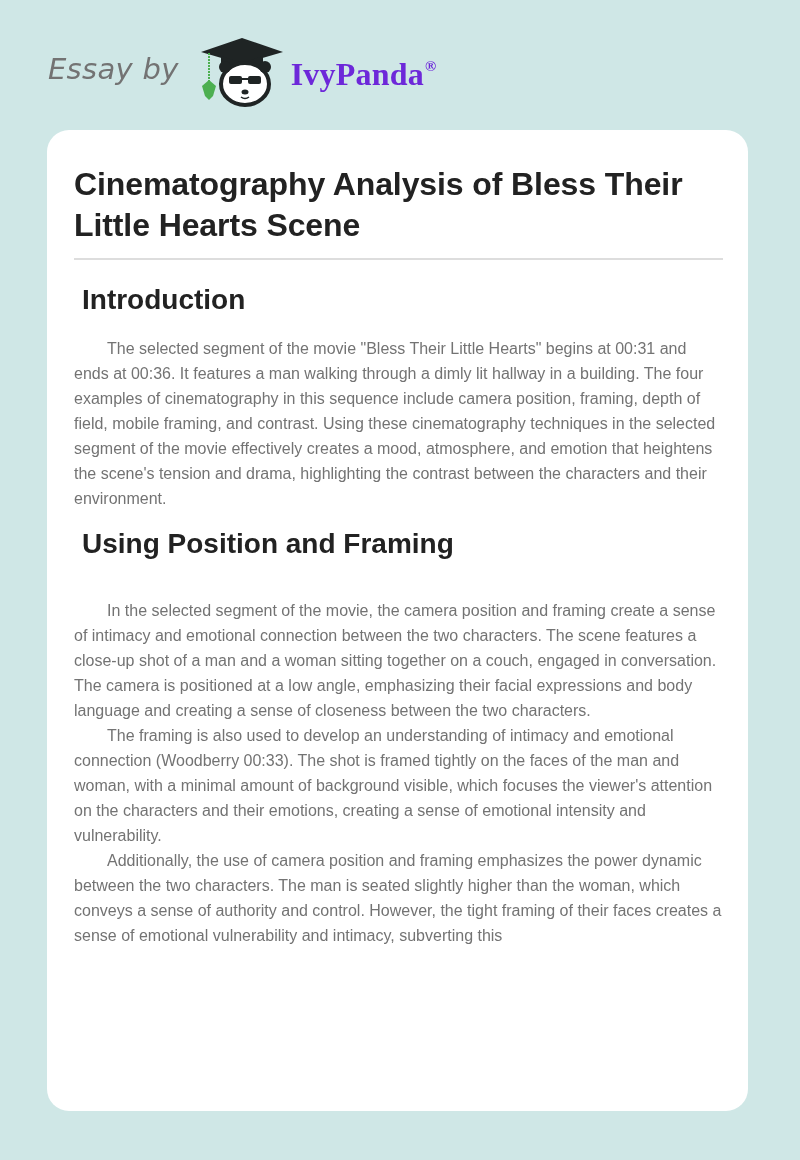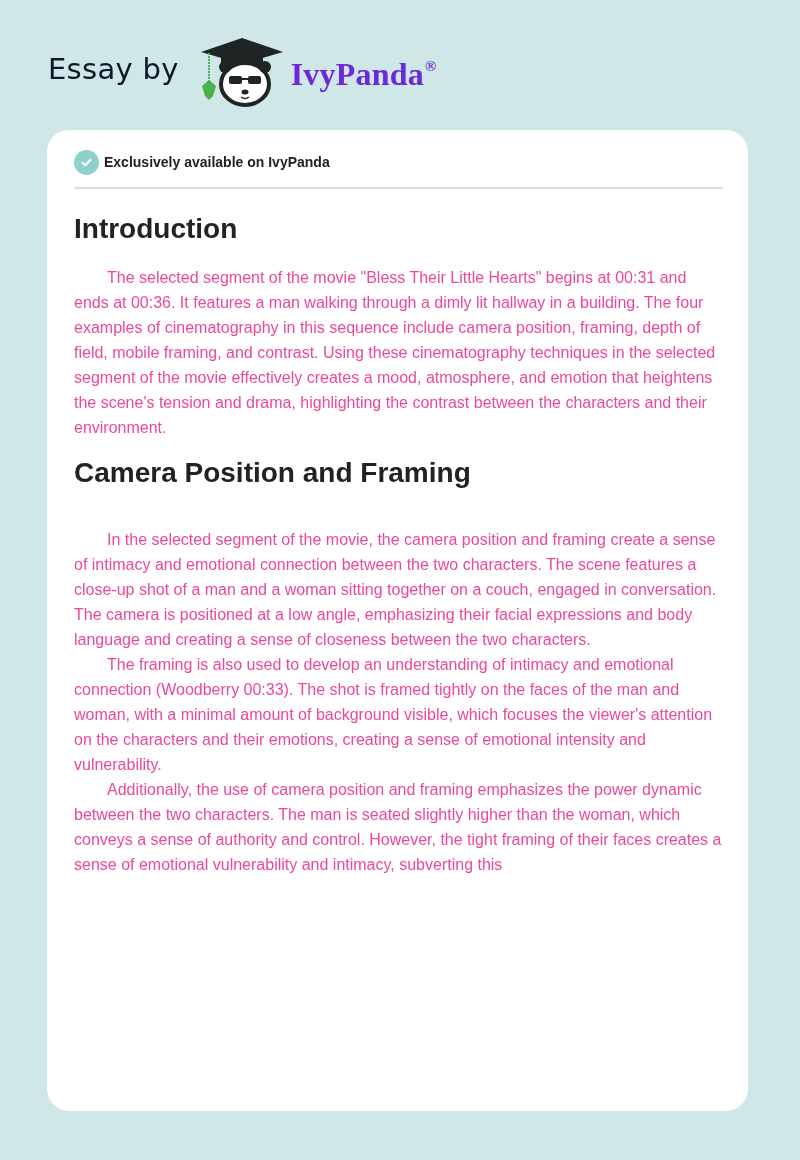--- a/index.html
+++ b/index.html
@@ -9,22 +9,22 @@
     font-family: "Liberation Sans", sans-serif;
     color: #222;
     position: relative;
   }
   .header {
     position: absolute; left: 48px; top: 34px; height: 76px;
     display: flex; align-items: center;
   }
   .essay-by {
     font-family: "DejaVu Sans", sans-serif;
-    font-size: 29px; color: #0f172a; letter-spacing: 0.3px;
-    margin-right: 20px; margin-top: -6px;
+    font-size: 29px; color: #737373; letter-spacing: 0.3px;
+    margin-right: 20px; margin-top: -6px; font-style: italic;
   }
   .logo-icon { width: 86px; height: 72px; margin-right: 6px; }
   .brand {
     font-family: "Liberation Serif", serif;
     font-weight: bold; font-size: 32px; color: #6d28d9;
     margin-top: 4px; letter-spacing: 0.2px;
   }
   .brand sup { font-size: 15px; vertical-align: 14px; margin-left: 1px; }
   .card {
     position: absolute; left: 47px; top: 130px;
@@ -43,26 +43,26 @@
   }
   .badge-icon {
     width: 25px; height: 25px; border-radius: 50%;
     background: #8dd0cc; display: flex; align-items: center; justify-content: center;
     margin-right: 5px;
   }
   .badge-text { font-size: 14px; font-weight: bold; color: #222; }
   .divider { height: 2px; background: #dddddd; margin-top: 12px; width: 649px; }
   h2 {
     font-size: 28px; font-weight: bold; color: #222;
-    margin: 0; line-height: 36px;
+    margin: 8px; line-height: 36px;
   }
   .h-intro { margin-top: 22px; }
   .h-camera { margin-top: 15px; }
   p {
-    margin: 0; font-size: 16px; line-height: 25px; color: #ec4899;
+    margin: 0; font-size: 16px; line-height: 25px; color: #737373;
     text-indent: 33px;
   }
   .p-first { margin-top: 18px; }
   .p-next { }
   .after-h2 { margin-top: 36px; }
 </style>
 </head>
 <body>
 
 <div class="header">
@@ -83,32 +83,25 @@
     <rect x="49" y="40" width="13" height="8" rx="2" fill="#1f2424"></rect>
     <line x1="43" y1="43" x2="49" y2="43" stroke="#1f2424" stroke-width="2"></line>
 
     <ellipse cx="46" cy="56" rx="3.5" ry="2.5" fill="#1f2424"></ellipse>
     <path d="M42,61 Q46,64 50,61" stroke="#1f2424" stroke-width="1.5" fill="none"></path>
   </svg>
   <span class="brand"><span>IvyPanda</span><sup>®</sup></span>
 </div>
 
 <div class="card">
+  <h1 class="title">Cinematography Analysis of Bless Their Little Hearts Scene</h1>
 
-  <div class="badge">
-    <span class="badge-icon">
-      <svg width="13" height="13" viewBox="0 0 13 13">
-          <path d="M2.5,6.8 L5.2,9.3 L10.5,3.8" stroke="#ffffff" stroke-width="2" fill="none" stroke-linecap="round" stroke-linejoin="round"></path>
-        </svg>
-    </span>
-    <span class="badge-text">Exclusively available on IvyPanda</span>
-  </div>
 
   <div class="divider"></div>
 
   <h2 class="h-intro">Introduction</h2>
   <p class="p-first">The selected segment of the movie "Bless Their Little Hearts" begins at 00:31 and ends at 00:36. It features a man walking through a dimly lit hallway in a building. The four examples of cinematography in this sequence include camera position, framing, depth of field, mobile framing, and contrast. Using these cinematography techniques in the selected segment of the movie effectively creates a mood, atmosphere, and emotion that heightens the scene's tension and drama, highlighting the contrast between the characters and their environment.</p>
 
-  <h2 class="h-camera">Camera Position and Framing</h2>
+  <h2 class="h-camera">Using Position and Framing</h2>
   <p class="after-h2">In the selected segment of the movie, the camera position and framing create a sense of intimacy and emotional connection between the two characters. The scene features a close-up shot of a man and a woman sitting together on a couch, engaged in conversation. The camera is positioned at a low angle, emphasizing their facial expressions and body language and creating a sense of closeness between the two characters.</p>
   <p class="p-next">The framing is also used to develop an understanding of intimacy and emotional connection (Woodberry 00:33). The shot is framed tightly on the faces of the man and woman, with a minimal amount of background visible, which focuses the viewer's attention on the characters and their emotions, creating a sense of emotional intensity and vulnerability.</p>
   <p class="p-next">Additionally, the use of camera position and framing emphasizes the power dynamic between the two characters. The man is seated slightly higher than the woman, which conveys a sense of authority and control. However, the tight framing of their faces creates a sense of emotional vulnerability and intimacy, subverting this</p>
 </div>
 
 </body></html>

